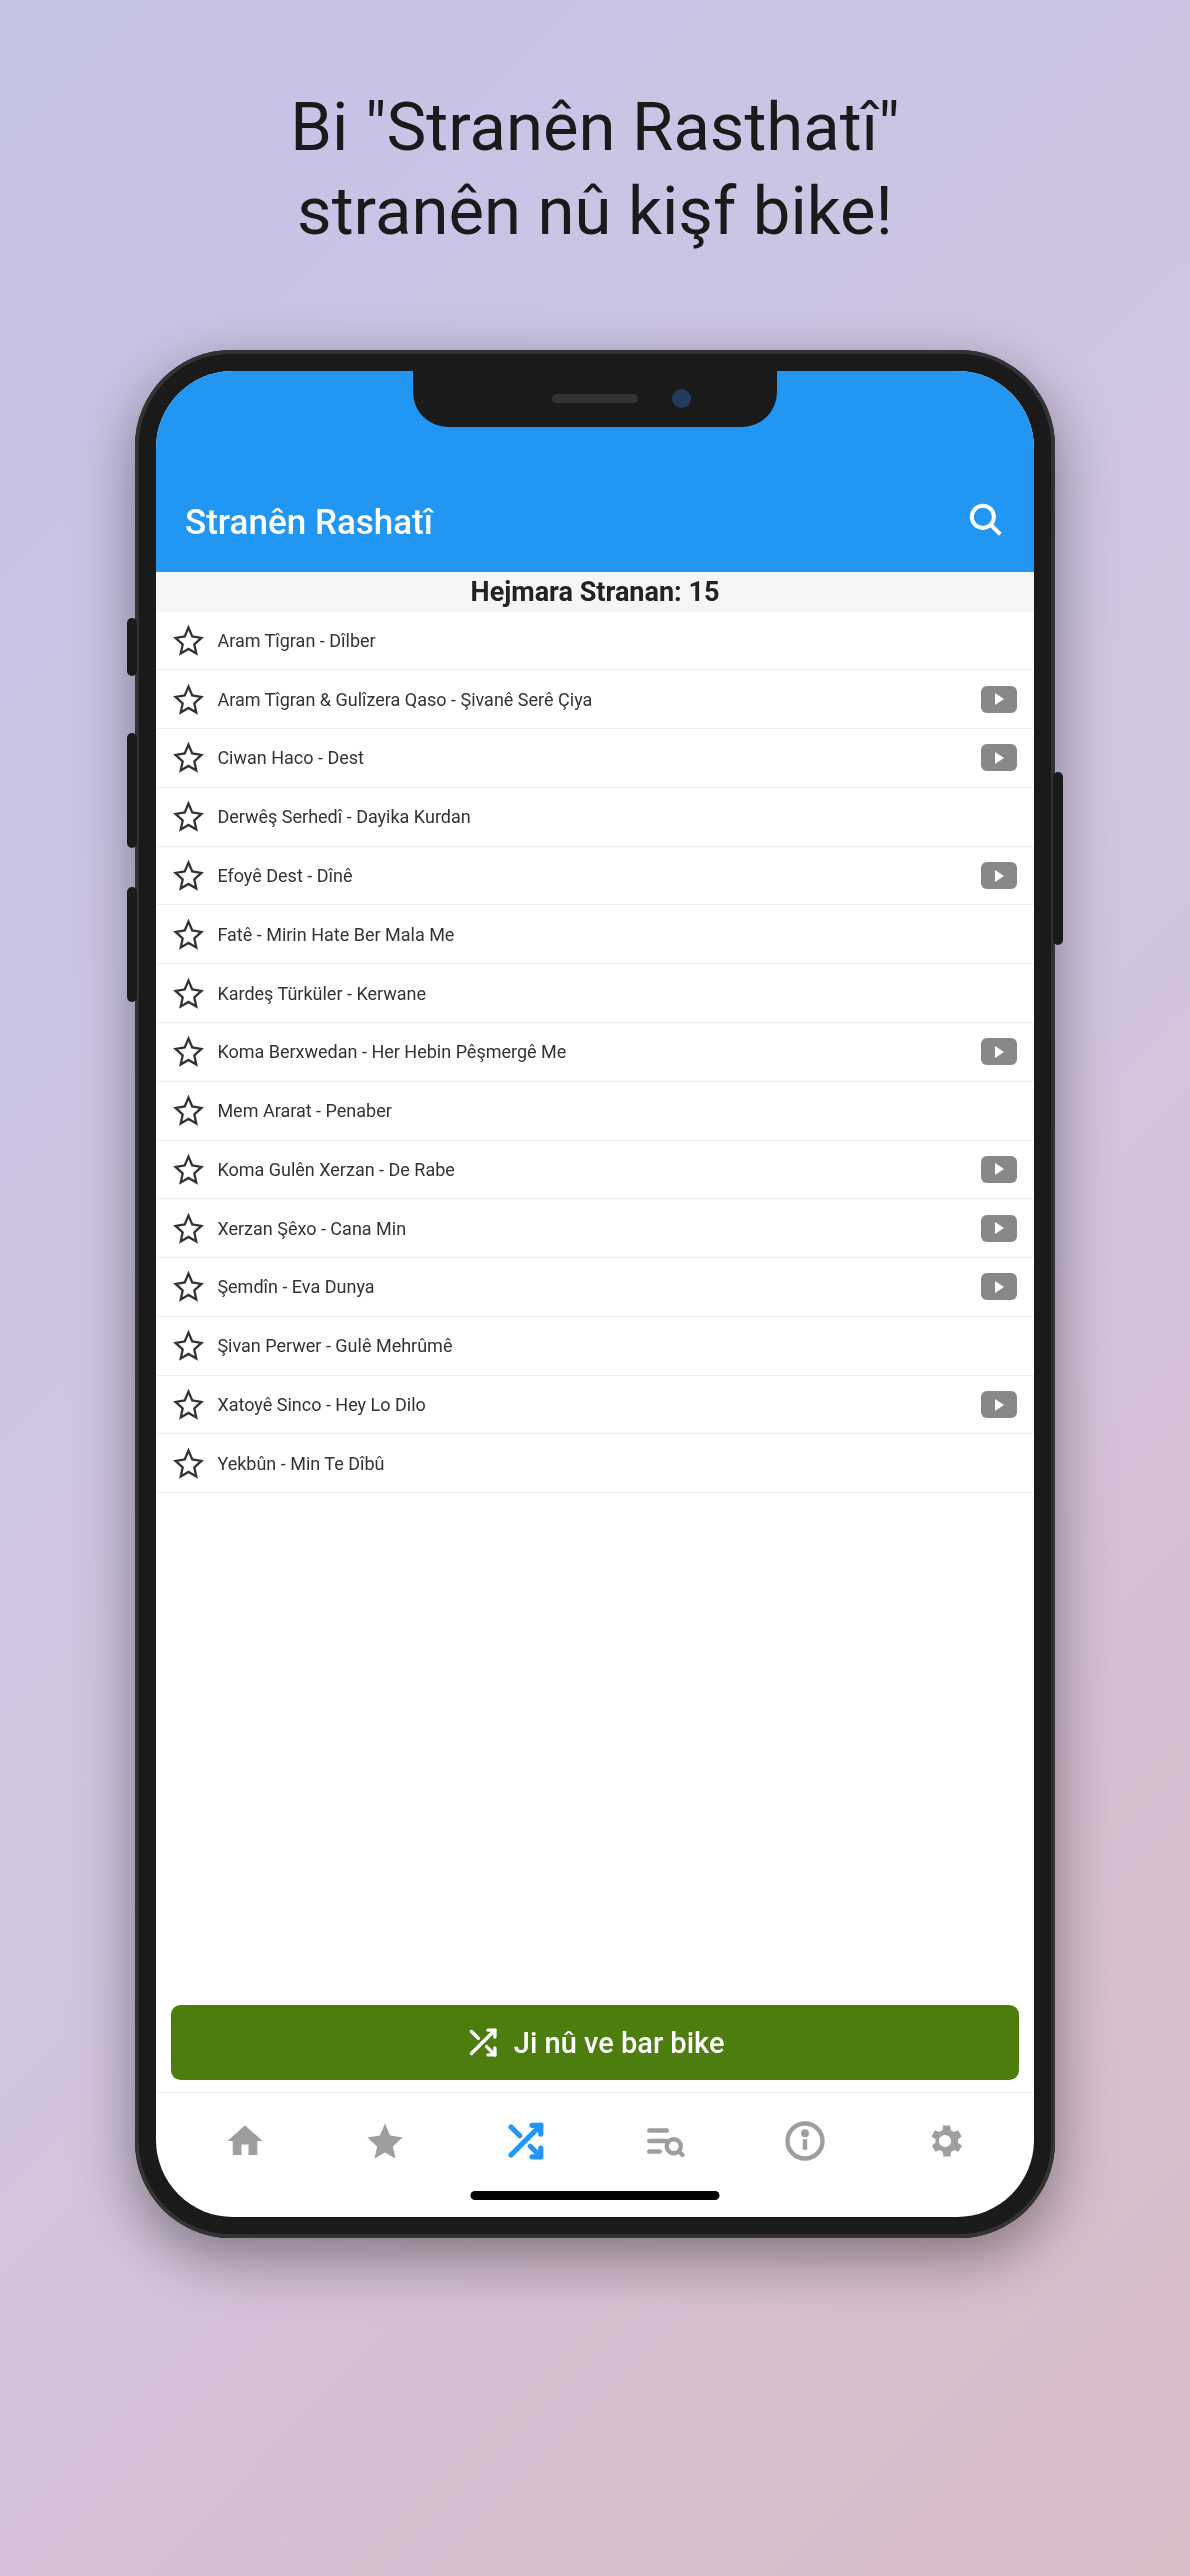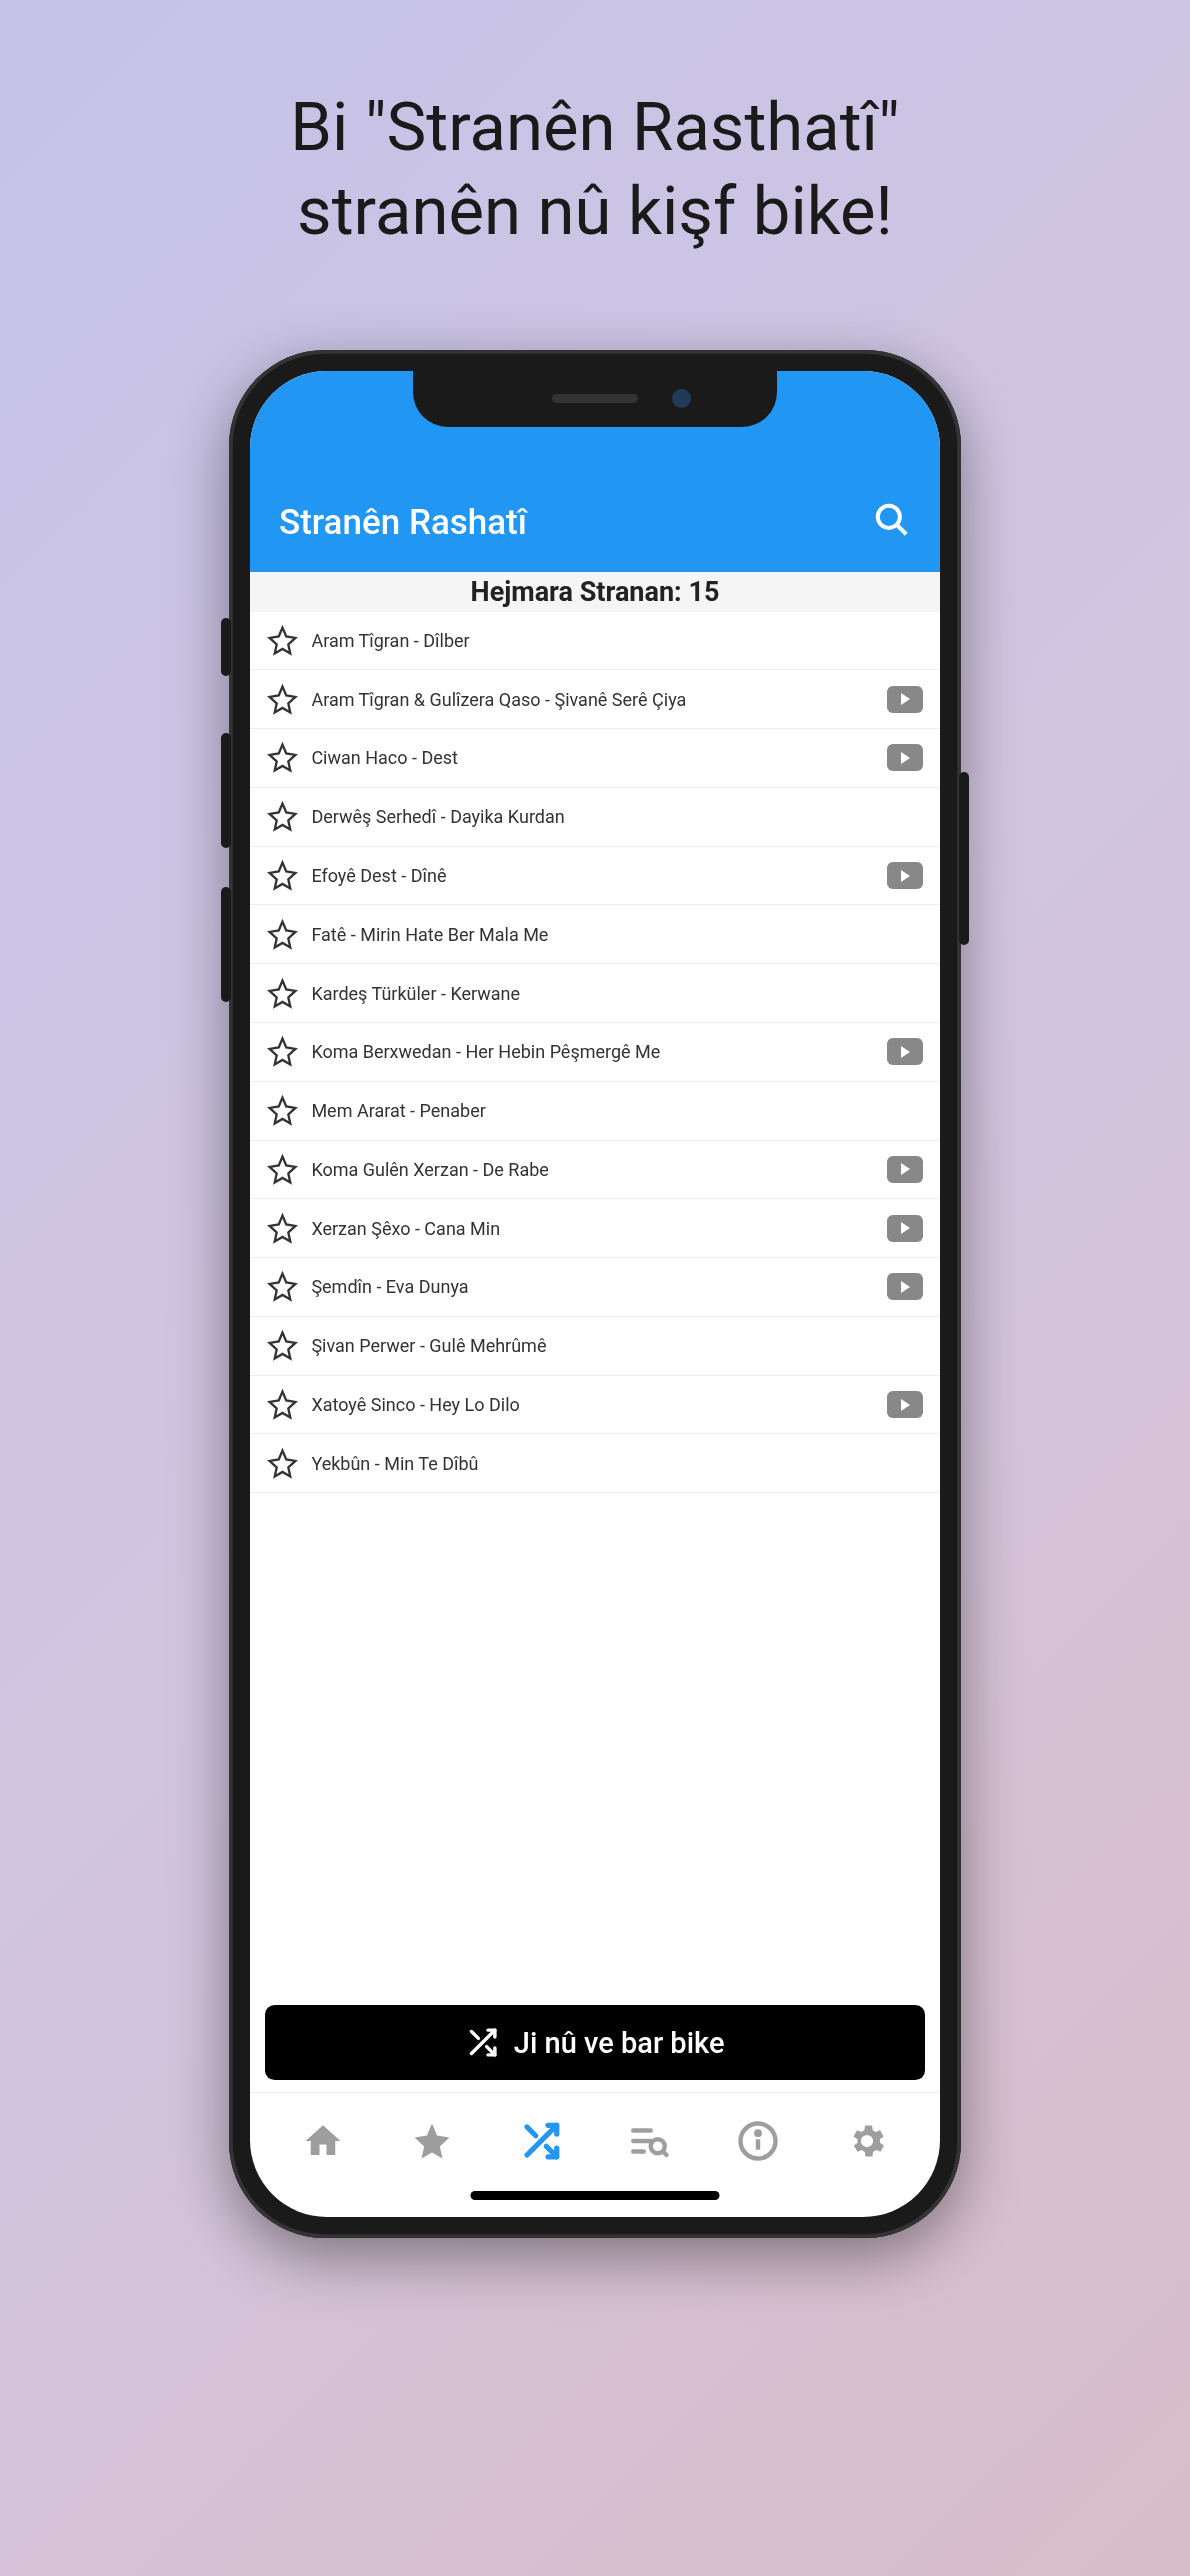--- a/index.html
+++ b/index.html
@@ -14,21 +14,21 @@
 }
 .promo-title {
   font-size: 67px;
   color: #1a1a1a;
   text-align: center;
   margin-top: 86px;
   line-height: 1.25;
   font-weight: 400;
 }
 .phone-frame {
-  width: 732px;
+  width: 920px;
   height: 1888px;
   margin-top: 96px;
   background: #1a1a1a;
   border-radius: 96px;
   padding: 21px;
   box-shadow: 0 19px 58px rgba(0,0,0,0.4), inset 0 0 0 3.8px #333;
   position: relative;
 }
 .phone-inner {
   width: 100%;
@@ -129,21 +129,21 @@
   content: '';
   width: 0;
   height: 0;
   border-left: 9.6px solid #fff;
   border-top: 6.7px solid transparent;
   border-bottom: 6.7px solid transparent;
   margin-left: 1.9px;
 }
 .reload-btn {
   margin: 11.5px 15.3px;
-  background: #000000;
+  background: #4d7c0f;
   color: #fff;
   border-radius: 9.6px;
   height: 75px;
   display: flex;
   align-items: center;
   justify-content: center;
   gap: 15.3px;
   font-size: 29px;
   font-weight: 500;
 }

